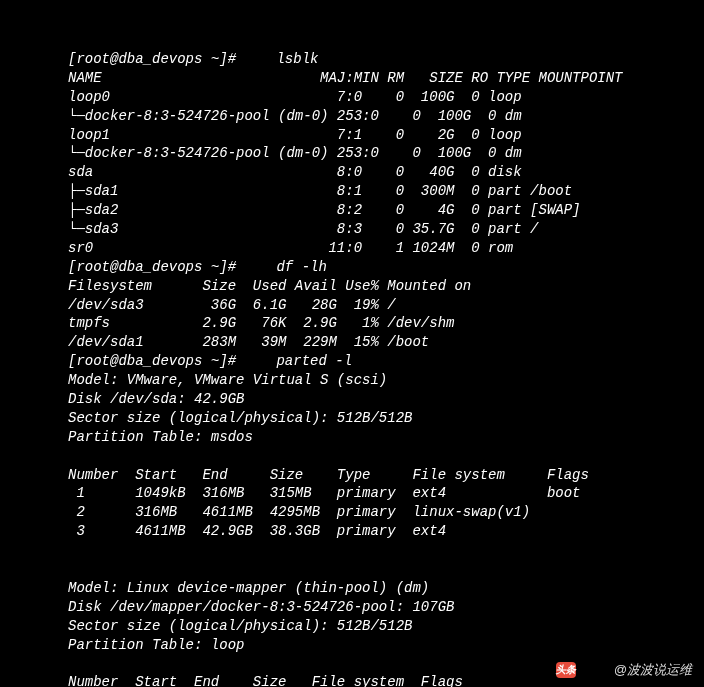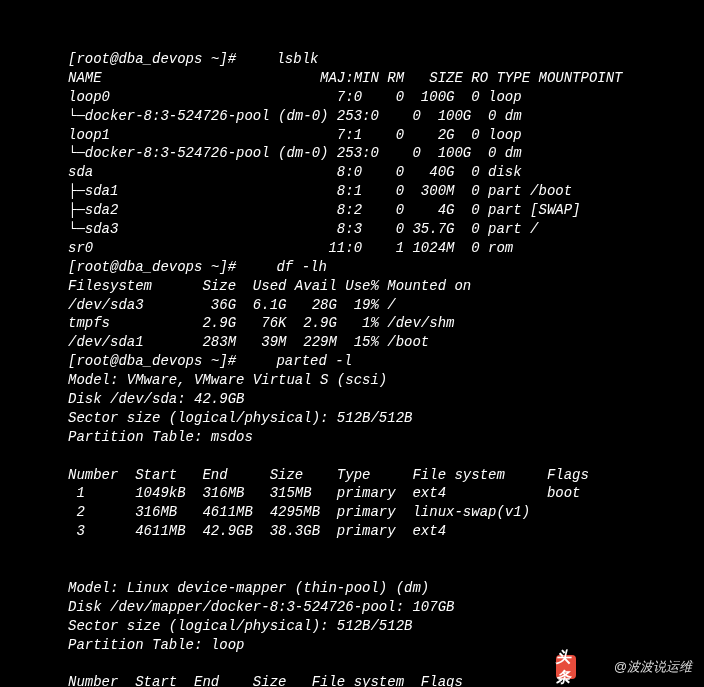--- a/index.html
+++ b/index.html
@@ -25,28 +25,28 @@
     bottom: 8px;
     display: flex;
     align-items: center;
     gap: 6px;
     color: #ddd;
     font-size: 13px;
     font-family: Arial, sans-serif;
   }
   .watermark .logo {
     width: 20px;
-    height: 24px;
+    height: 16px;
     border-radius: 4px;
     background: #e74c3c;
     display: flex;
     align-items: center;
     justify-content: center;
     font-weight: bold;
-    font-size: 15px;
+    font-size: 10px;
     color: #fff;
   }
 </style>
 </head>
 <body>
 
 <pre><span>[root@dba_devops ~]# </span><span>lsblk</span>
 <span>NAME                          MAJ:MIN RM   SIZE RO TYPE MOUNTPOINT</span>
 <span>loop0                           7:0    0  100G  0 loop</span>
 <span>└─docker-8:3-524726-pool (dm-0) 253:0    0  100G  0 dm</span>

